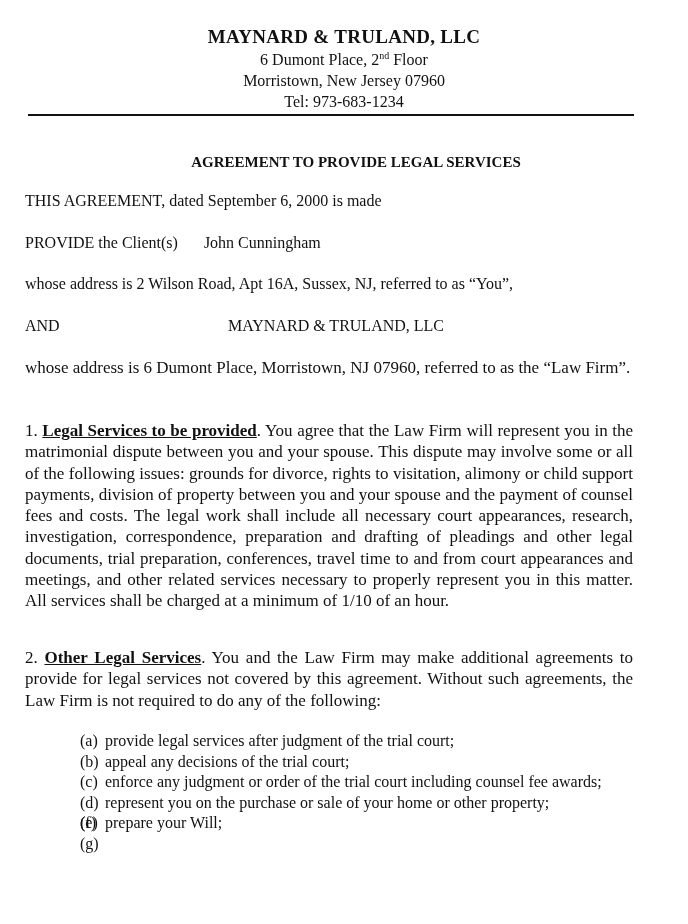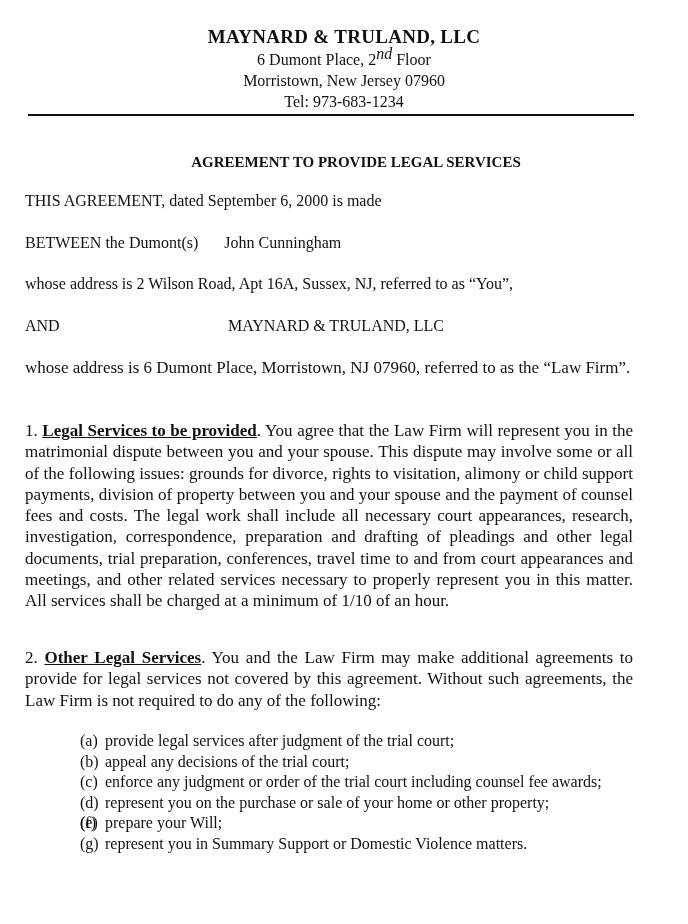--- a/index.html
+++ b/index.html
@@ -29,21 +29,21 @@
     }
     .letterhead-line {
       left: 0;
       width: 688px;
       text-align: center;
       font-size: 16px;
     }
     .lh1 { top: 51px; }
     .lh2 { top: 72px; }
     .lh3 { top: 93px; }
-    sup { font-size: 16px; line-height: 0; vertical-align: super; font-style: italic; }
+    sup { font-size: 10px; line-height: 0; vertical-align: super; }
     .rule {
       top: 114px;
       left: 28px;
       width: 606px;
       height: 0;
       border-top: 2px solid #111;
     }
     .title {
       top: 154px;
       left: 0;
@@ -95,21 +95,21 @@
 <div class="abs letterhead-line lh1"><span>6 Dumont Place, 2</span><sup>nd</sup><span> Floor</span></div>
 <div class="abs letterhead-line lh2">Morristown, New Jersey 07960</div>
 <div class="abs letterhead-line lh3">Tel:  973-683-1234</div>
 <div class="abs rule"></div>
 
 <div class="abs title">AGREEMENT TO PROVIDE LEGAL SERVICES</div>
 
 <div class="abs line" style="top:192px;text-align:center;">THIS AGREEMENT, dated September 6, 2000 is made</div>
 
 <div class="abs line" style="top:234px;">
-  <span>BETWEEN the Dumont(s)</span>
+  <span>PROVIDE the Client(s)</span>
   <span style="display:inline-block;width:18px;"></span>
   <span>John Cunningham</span>
 </div>
 
 <div class="abs line" style="top:275px;">whose address is 2 Wilson Road, Apt 16A, Sussex, NJ, referred to as “You”,</div>
 
 <div class="abs line" style="top:317px;">AND</div>
 <div class="abs line" style="top:317px; left:228px;">MAYNARD &amp; TRULAND, LLC</div>
 
 <div class="abs p" style="top:357px;">whose address is 6 Dumont Place, Morristown, NJ 07960, referred to as the “Law Firm”.</div>
@@ -118,14 +118,14 @@
 
 <div class="abs p" style="top:647px;"><span>2.</span> <span class="heading-u">Other Legal Services</span><span>.</span><span>  You and the Law Firm may make additional agreements to provide for legal services not covered by this agreement.  Without such agreements, the Law Firm is not required to do any of the following:</span></div>
 
 <ul class="abs list" style="top:731px;">
   <li><span class="marker">(a)</span><span>provide legal services after judgment of the trial court;</span></li>
   <li><span class="marker">(b)</span><span>appeal any decisions of the trial court;</span></li>
   <li><span class="marker">(c)</span><span>enforce any judgment or order of the trial court including counsel fee awards;</span></li>
   <li><span class="marker">(d)</span><span>represent you on the purchase or sale of your home or other property;</span></li>
   <li><span class="marker">(e)</span></li>
   <li><span class="marker">(f)</span><span>prepare your Will;</span></li>
-  <li><span class="marker">(g)</span><span>represent you in Summary Support or Domestic Violence matters.</span></li>
+  <li><span class="marker">(g)</span></li>
 </ul>
 
 </body></html>

